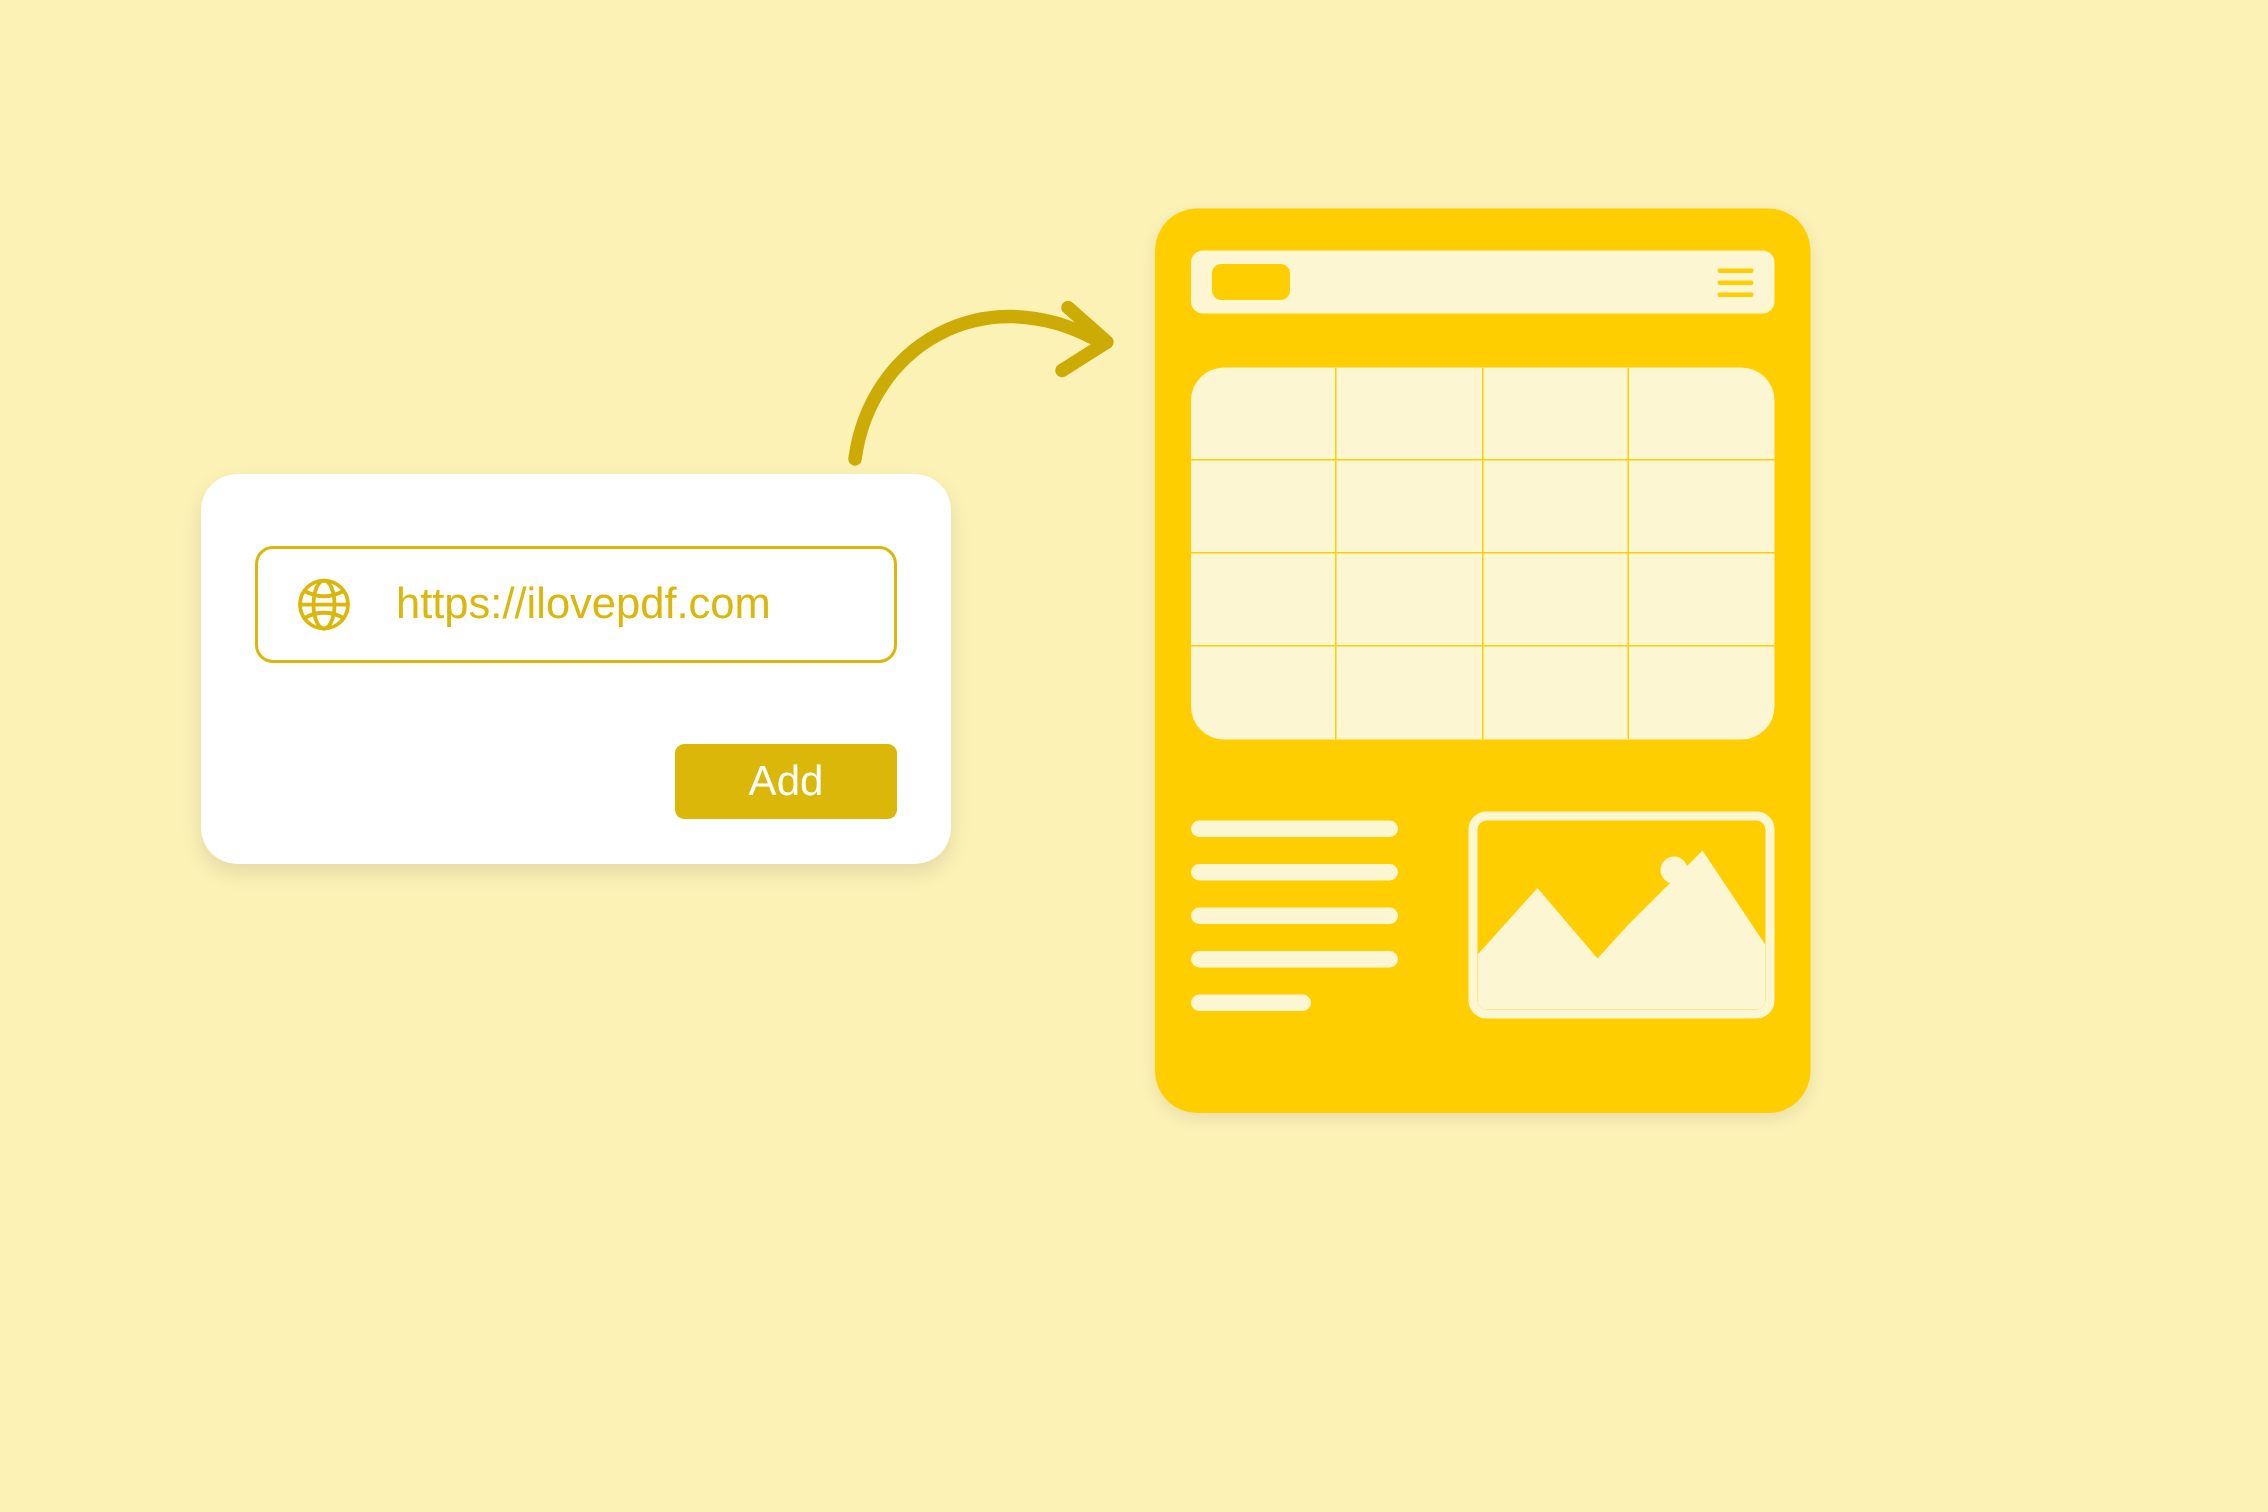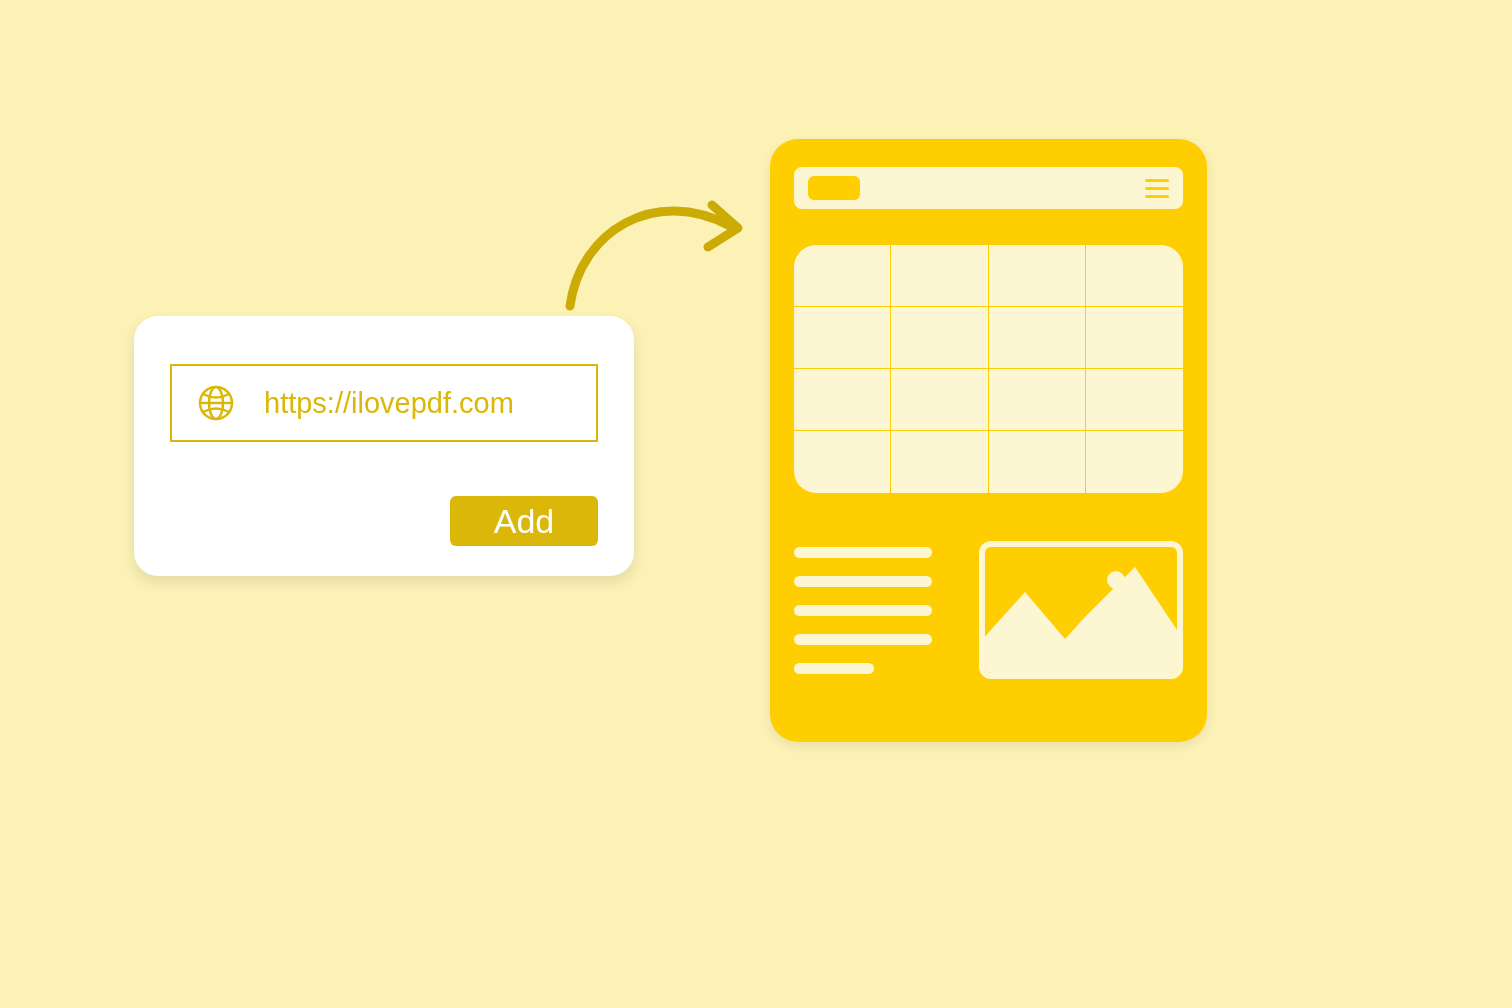--- a/index.html
+++ b/index.html
@@ -25,21 +25,21 @@
       height: 260px;
       background: #ffffff;
       border-radius: 24px;
       box-shadow: 0 6px 14px rgba(0,0,0,0.1);
       padding: 48px 36px 30px 36px;
     }
     .url-field {
       width: 100%;
       height: 78px;
       border: 2px solid #dab708;
-      border-radius: 0;
+      border-radius: 12px;
       display: flex;
       align-items: center;
       padding: 0 24px;
       text-align: center;
     }
     .globe-wrap {
       width: 40px;
       height: 40px;
       display: flex;
       align-items: center;
@@ -55,21 +55,21 @@
     .add-btn {
       position: absolute;
       right: 36px;
       bottom: 30px;
       width: 148px;
       height: 50px;
       background: #dab708;
       border: none;
       border-radius: 6px;
       color: #ffffff;
-      font-size: 34px;
+      font-size: 28px;
       cursor: pointer;
       display: flex;
       align-items: center;
       justify-content: center;
     }
 
     
     .arrow-wrap {
       position: absolute;
       left: 560px;

